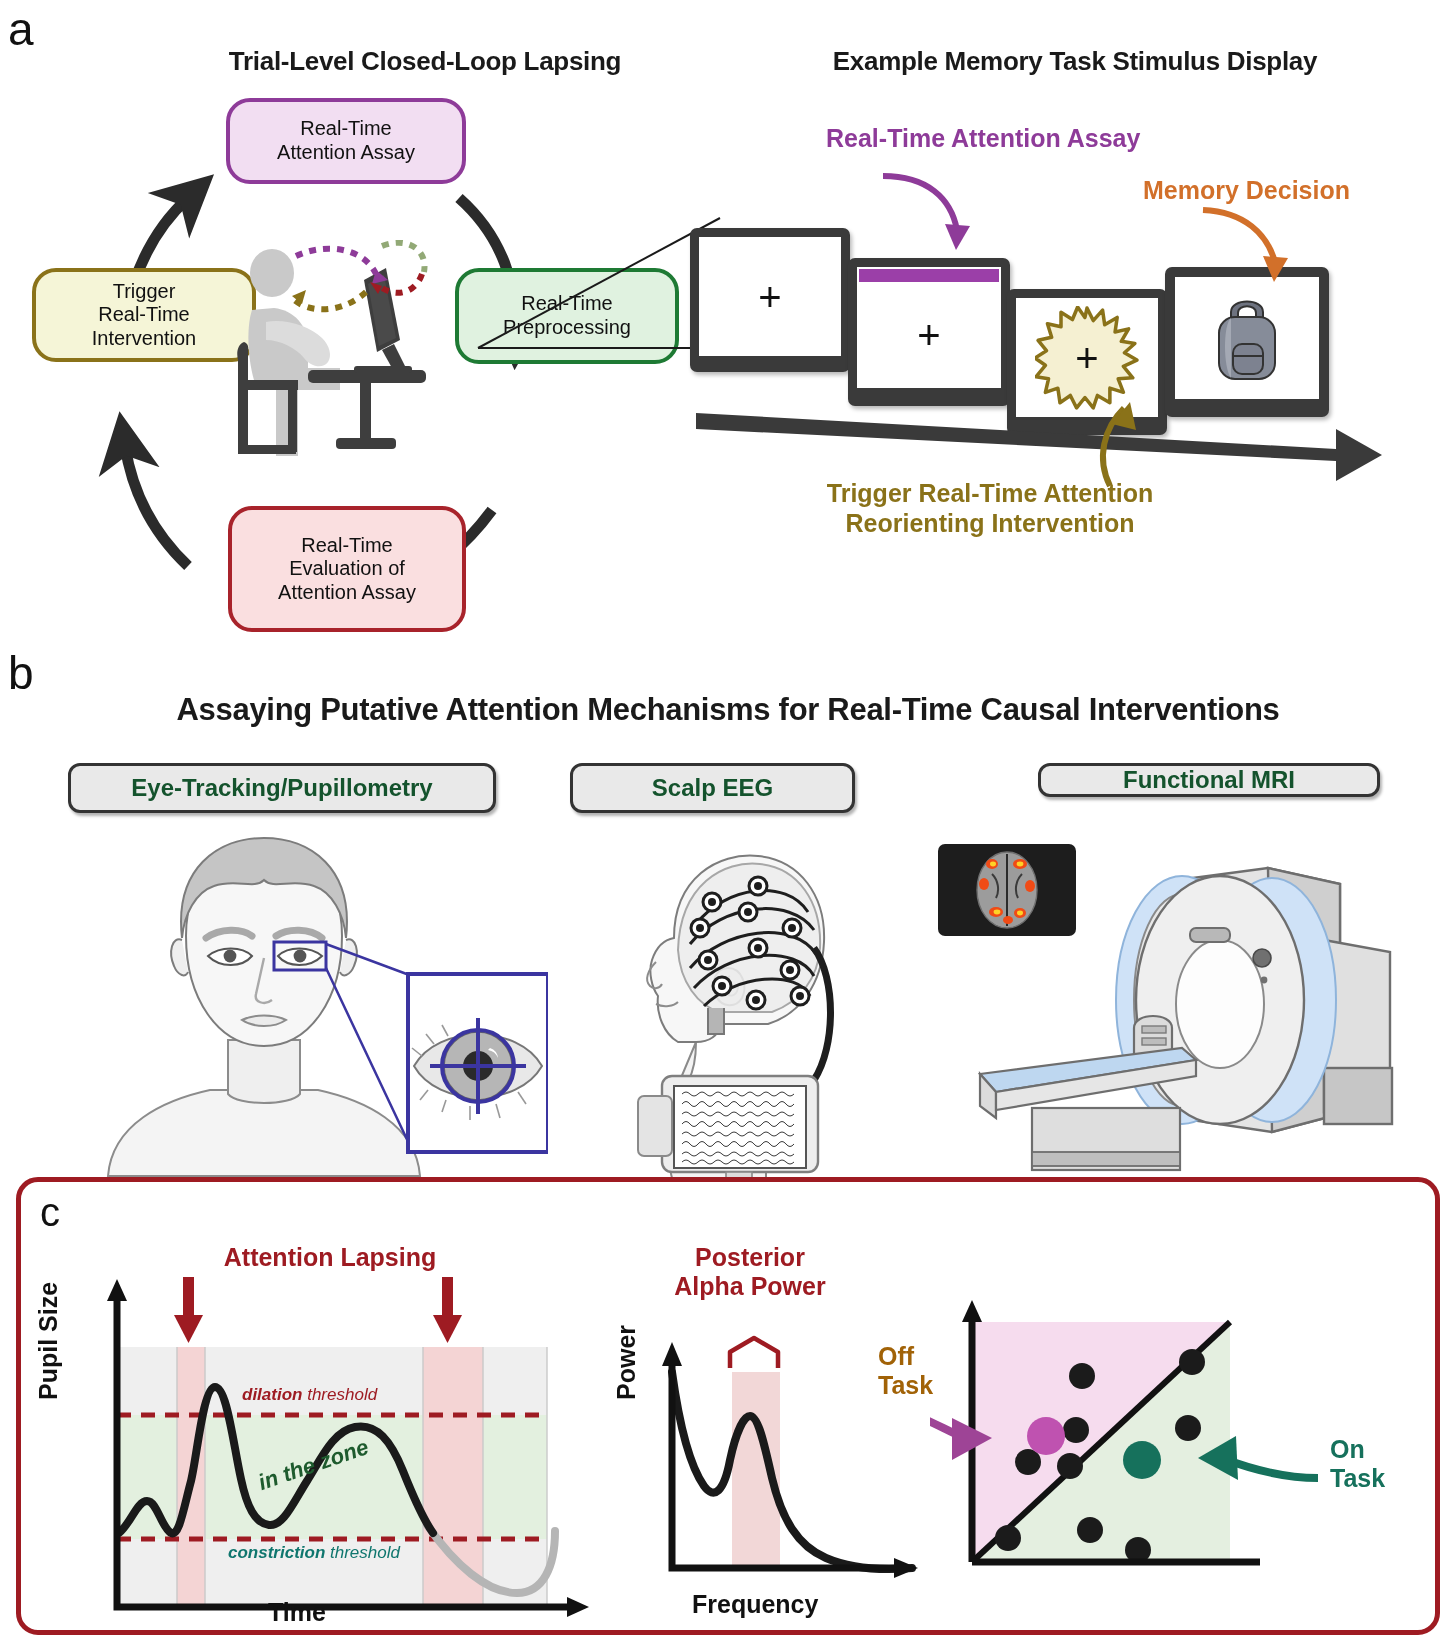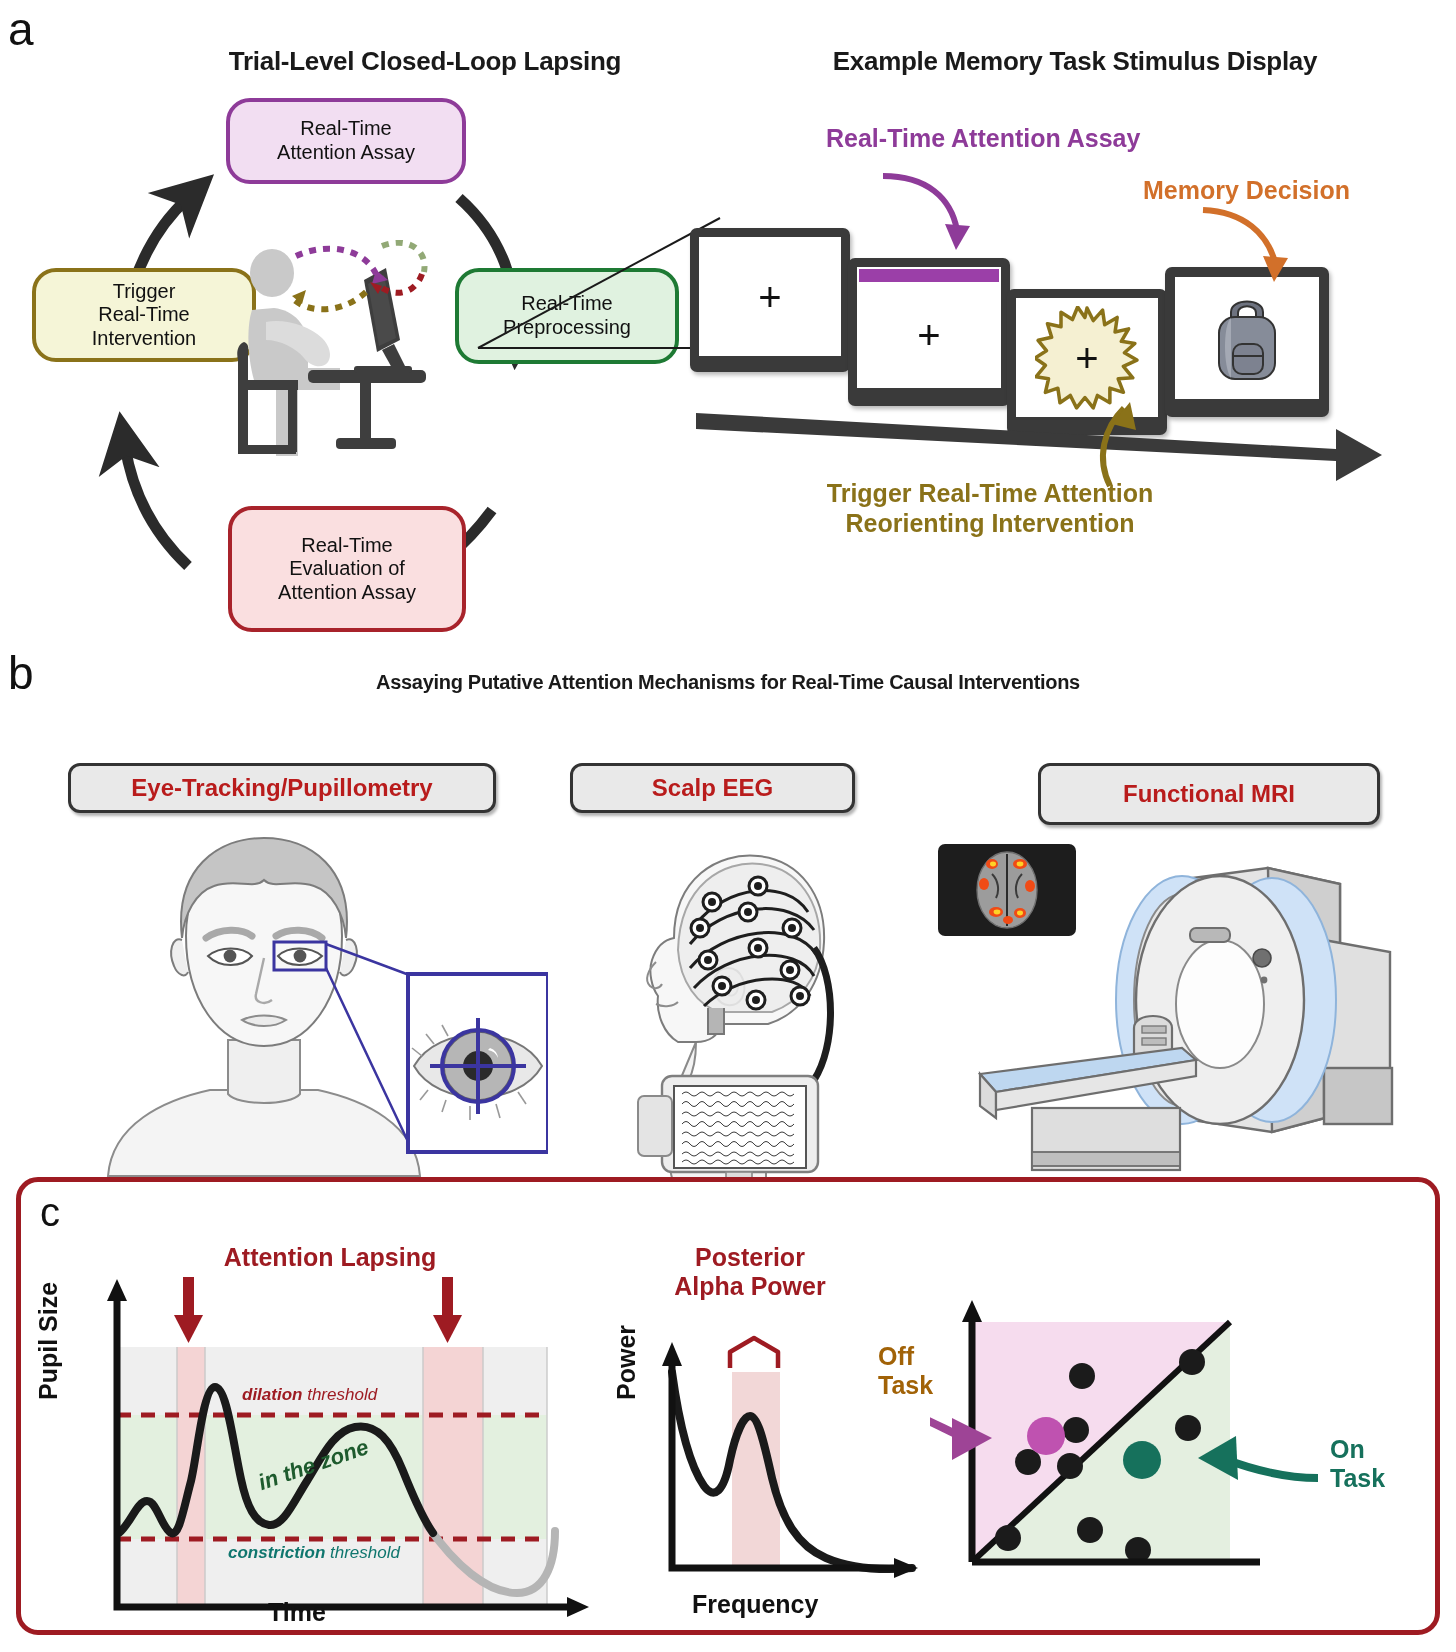--- a/index.html
+++ b/index.html
@@ -13,21 +13,21 @@
   
   .cyc-box{position:absolute;border-radius:24px;border:4px solid;display:flex;align-items:center;justify-content:center;text-align:center;box-sizing:border-box;line-height:1.18;font-size:20px;color:#111;}
   .cyc-box span{display:block;padding:0 6px;}
 
   
   .monitor{position:absolute;background:#3a3a3a;border-radius:7px;box-shadow:2px 3px 4px rgba(0,0,0,.28);}
   .monitor .scr{position:absolute;background:#fff;overflow:hidden;}
   .plus{position:absolute;font-weight:500;color:#111;line-height:1;}
 
   
-  .modal-box{position:absolute;background:#e9e9e9;border:3px solid #333;border-radius:12px;display:flex;align-items:center;justify-content:center;font-weight:bold;color:#b91c1c;box-shadow:2px 3px 3px rgba(0,0,0,.3);box-sizing:border-box;}
+  .modal-box{position:absolute;background:#e9e9e9;border:3px solid #333;border-radius:12px;display:flex;align-items:center;justify-content:center;font-weight:bold;color:#14532d;box-shadow:2px 3px 3px rgba(0,0,0,.3);box-sizing:border-box;}
 
   
   #panel-c-frame{position:absolute;left:16px;top:1177px;width:1424px;height:458px;border:5px solid #9e1b22;border-radius:22px;box-sizing:border-box;background:#fff;}
 
   .c-title{position:absolute;color:#9e1b22;font-weight:bold;text-align:center;line-height:1.16;}
 
   .axis-label{position:absolute;font-weight:bold;color:#111;}
 
   svg{display:block;}
 </style>
@@ -163,29 +163,29 @@
 </svg>
 
 <div style="position:absolute;left:798px;top:478px;width:384px;text-align:center;font-size:25px;font-weight:bold;color:#8a7219;line-height:1.2;">Trigger Real-Time Attention<br>Reorienting Intervention</div>
 <svg style="position:absolute;left:1080px;top:400px;width:90px;height:90px;" viewBox="0 0 90 90">
   <path d="M30,86 C16,58 24,28 44,8" fill="none" stroke="#8a7219" stroke-width="6"></path>
   <path d="M32,24 L50,2 L56,30 Z" fill="#8a7219"></path>
 </svg>
 
 <div class="panel-letter" style="left:8px;top:650px;">b</div>
 
-<div class="sec-title" style="left:78px;top:671px;width:1300px;font-size:20px;text-align:center;">Assaying Putative Attention Mechanisms for Real-Time Causal Interventions</div>
+<div class="sec-title" style="left:78px;top:692px;width:1300px;font-size:31px;text-align:center;">Assaying Putative Attention Mechanisms for Real-Time Causal Interventions</div>
 
 <div class="modal-box" style="left:68px;top:763px;width:428px;height:50px;font-size:24px;">
   <span>Eye-Tracking/Pupillometry</span>
 </div>
 <div class="modal-box" style="left:570px;top:763px;width:285px;height:50px;font-size:24px;">
   <span>Scalp EEG</span>
 </div>
-<div class="modal-box" style="left:1038px;top:763px;width:342px;height:62px;font-size:24px;">
+<div class="modal-box" style="left:1038px;top:763px;width:342px;height:34px;font-size:24px;">
   <span>Functional MRI</span>
 </div>
 
 <svg style="position:absolute;left:78px;top:828px;width:470px;height:350px;" viewBox="0 0 470 350">
 
   <path d="M30,348 C34,296 86,272 132,262 L240,262 C286,272 338,296 342,348 Z" fill="#f4f4f4" stroke="#8c8c8c" stroke-width="2"></path>
 
   <path d="M150,212 L150,266 C160,278 212,278 222,266 L222,212 Z" fill="#efefef" stroke="#8c8c8c" stroke-width="2"></path>
 
   <path d="M108,108 C108,38 158,16 186,16 C214,16 264,38 264,108 C264,170 232,218 186,218 C140,218 108,170 108,108 Z" fill="#f7f7f7" stroke="#7c7c7c" stroke-width="2"></path>

